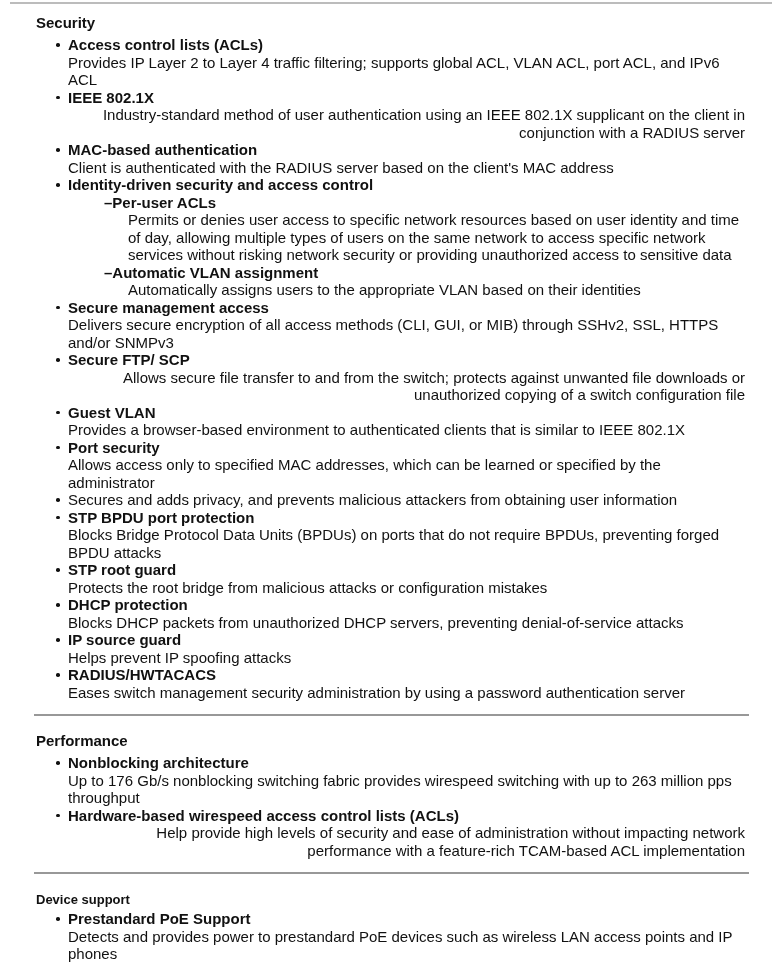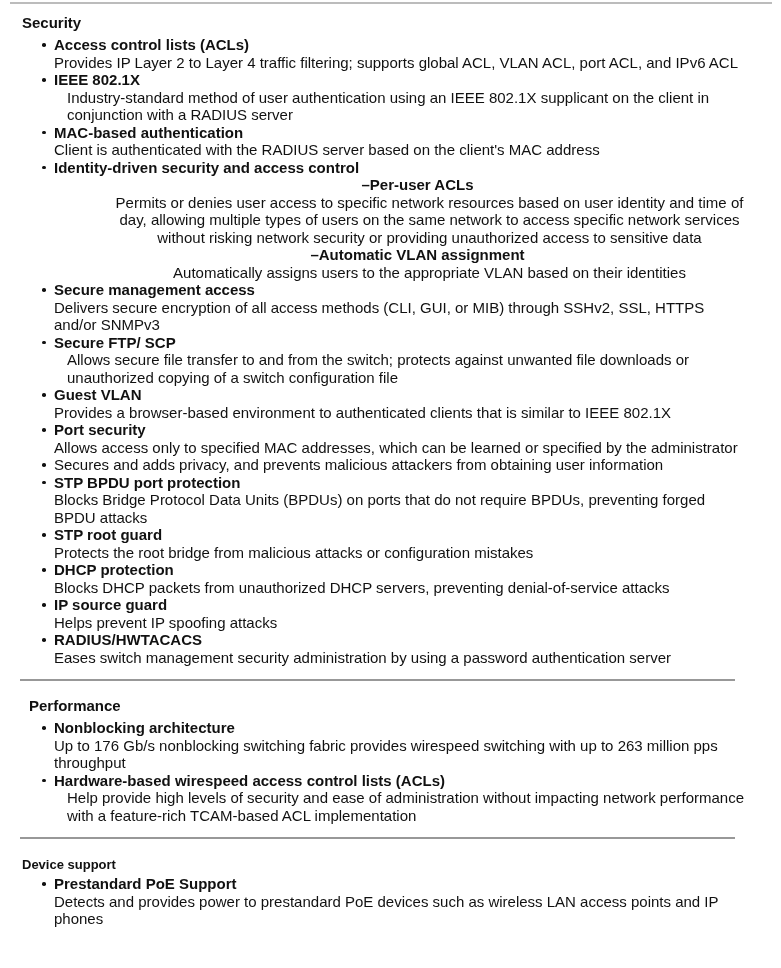--- a/index.html
+++ b/index.html
@@ -11,59 +11,59 @@
     overflow: hidden;
     position: relative;
   }
   .top-rule {
     position: absolute;
     top: 2px; left: 10px; right: 9px;
     height: 2px;
     background: #bcbcbc;
   }
   .content {
-    padding: 13px 36px 0 22px;
+    padding: 13px 36px 0 36px;
   }
   .heading-lg {
     font-size: 15px;
     font-weight: bold;
     line-height: 20px;
     margin: 0 0 3px 0;
   }
   .heading-sm {
     font-size: 13px;
     font-weight: bold;
     line-height: 17px;
     margin: 17px 0 2px 0;
   }
   .sec-divider {
     height: 2px;
     background: #989898;
     margin: 13px 0 0 -2px;
     width: 715px;
   }
-  .sec-after .heading-lg { margin-top: 15px; margin-left: 7px; }
+  .sec-after .heading-lg { margin-top: 15px; }
   .item {
     position: relative;
     padding-left: 32px;
     font-size: 15px;
     line-height: 17.5px;
   }
   .bullet {
     position: absolute;
     left: 20px; top: 7px;
     width: 3.5px; height: 3.5px;
     background: #111111;
     border-radius: 50%;
     display: block;
   }
   .ititle { font-weight: bold; }
   .idesc { font-weight: normal; }
-  .idesc.indent { margin-left: 13px; }
-  .sub { margin-left: 36px; text-align: center; }
+  .idesc.indent { margin-left: 13px; text-align: right; }
+  .sub { margin-left: 36px; }
   .stitle { font-weight: bold; }
   .dash { font-weight: bold; }
   .dash::before { content: "\2013"; }
   .sdesc { margin-left: 24px; }
 </style>
 </head>
 <body>
 
 <div class="top-rule"></div>
 

